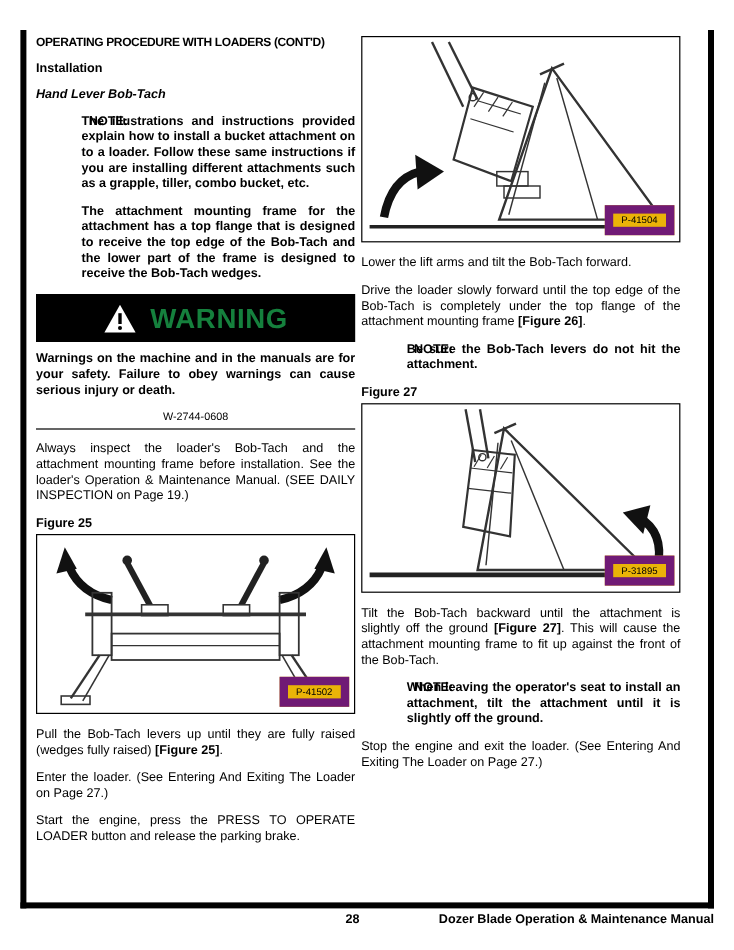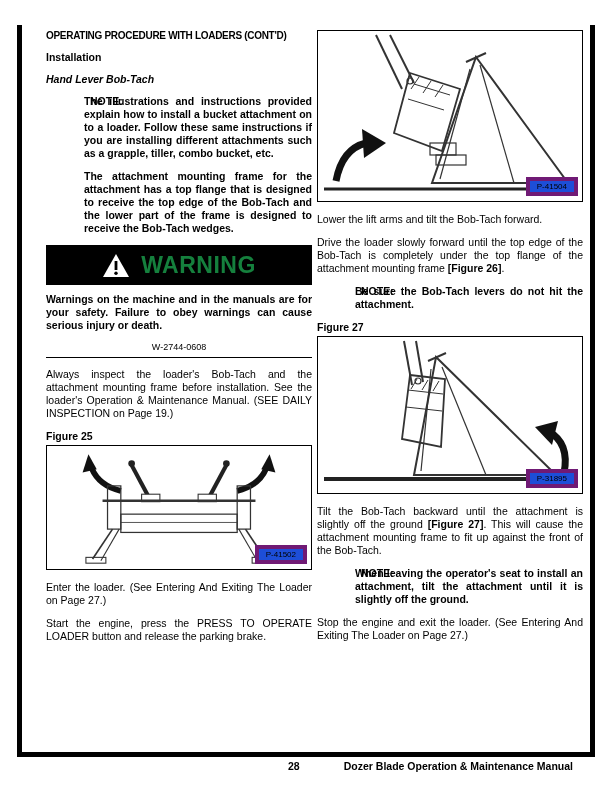--- a/index.html
+++ b/index.html
@@ -14,21 +14,21 @@
     font-family: "Liberation Sans", sans-serif;
     overflow: hidden;
   }
   .bar { position: absolute; background: #000; }
   .bar-left  { left: 17px;  top: 25px; width: 5px; height: 732px; }
   .bar-right { right: 17px; top: 25px; width: 5px; height: 732px; }
   .bar-bottom{ left: 17px;  right: 17px; top: 752px; height: 5px; }
 
   .content {
     position: absolute;
-    left: 46px; top: 30px; width: 552px;
+    left: 30px; top: 30px; width: 552px;
     display: flex; gap: 5px;
   }
   .col { width: 266px; }
 
   .p  { margin: 0 0 10px; font-size: 10.5px; line-height: 13px; text-align: justify; }
   .b  { font-weight: bold; }
   .h  { margin: 0 0 10px; font-size: 10.5px; font-weight: bold; }
   .h-section { font-size: 10px; letter-spacing: -0.3px; }
   .h-italic { font-style: italic; font-weight: bold; }
   .fig-label { margin: 0 0 3px; font-size: 10.5px; font-weight: bold; }
@@ -43,32 +43,32 @@
     margin: 2px 0 8px;
   }
   .warning-title { font-size: 23px; font-weight: bold; letter-spacing: 0.5px; }
   .warning-code { font-size: 9px; text-align: center; margin: 0 0 5px; }
   .divider { border: none; border-top: 1px solid #000; margin: 0 0 10px; }
 
   .figure-box {
     position: relative; border: 1px solid #000; background: #fff;
     margin: 0 0 11px; overflow: hidden;
   }
-  .fig25 { height: 125px; }
+  .fig25 { height: 150px; }
   .fig26 { height: 172px; }
   .fig27 { height: 158px; }
   .figure-box svg { display: block; width: 100%; height: 100%; }
   .photo-id {
     position: absolute; right: 4px; bottom: 5px;
-    border: 4px solid #701a75; background: #1d4ed8;
+    border: 7px solid #701a75; background: #eab308;
     font-size: 8px; line-height: 11px; padding: 0 7px;
   }
 
   .footer {
-    position: absolute; left: 30px; right: 39px; top: 760px;
+    position: absolute; left: 30px; right: 17px; top: 760px;
     font-size: 10.5px; font-weight: bold; height: 14px;
   }
   .footer .page-num { position: absolute; left: 258px; }
   .footer .manual-title { position: absolute; right: 0; text-align: center; }
 </style>
 </head>
 <body>
 
 <div class="page">
 
@@ -130,20 +130,21 @@
           <line x1="52" y1="100" x2="28" y2="136" stroke="#333" stroke-width="2"></line>
           <line x1="60" y1="100" x2="38" y2="138" stroke="#333" stroke-width="1.3"></line>
           <line x1="212" y1="100" x2="236" y2="136" stroke="#333" stroke-width="2"></line>
           <line x1="204" y1="100" x2="226" y2="138" stroke="#333" stroke-width="1.3"></line>
           <rect x="20" y="134" width="24" height="7" fill="none" stroke="#333" stroke-width="1.3"></rect>
           <rect x="220" y="134" width="24" height="7" fill="none" stroke="#333" stroke-width="1.3"></rect>
         </svg>
         <div class="photo-id">P-41502</div>
       </div>
 
+      <p class="p"><span>Pull the Bob-Tach levers up until they are fully raised (wedges fully raised) </span><span class="b">[Figure 25]</span><span>.</span></p>
 
       <p class="p">Enter the loader. (See Entering And Exiting The Loader on Page 27.)</p>
       <p class="p">Start the engine, press the PRESS TO OPERATE LOADER button and release the parking brake.</p>
     </div>
 
     <div class="col">
 
       <div class="figure-box fig26">
         <svg viewBox="0 0 264 170">
           <line x1="6" y1="158" x2="258" y2="158" stroke="#222" stroke-width="3"></line>

